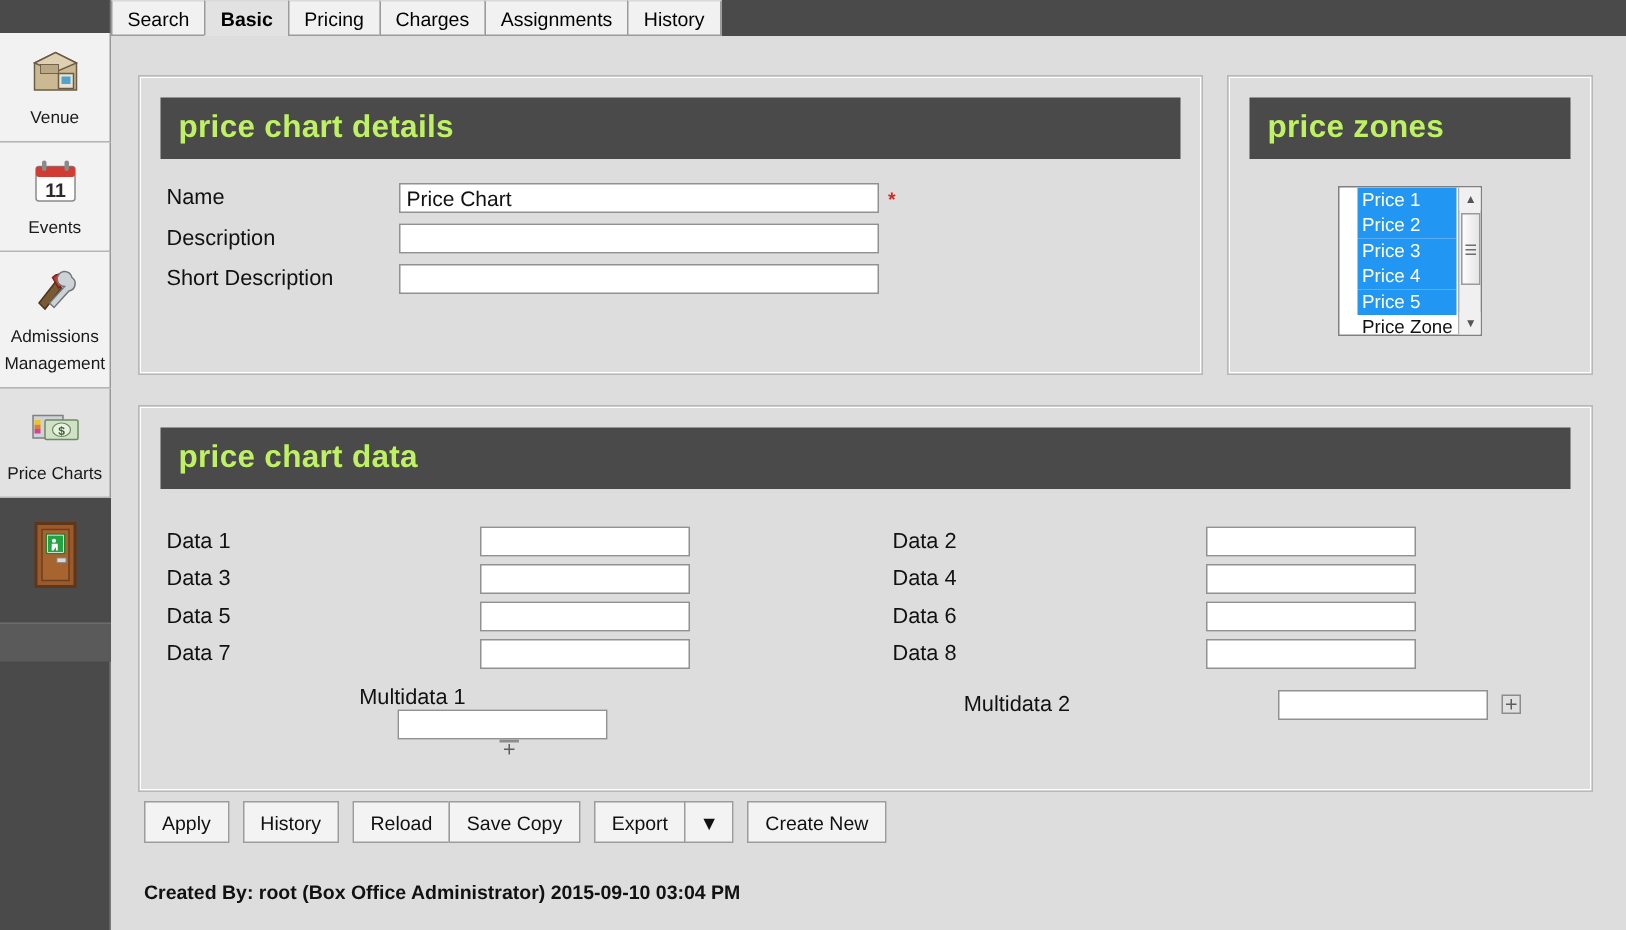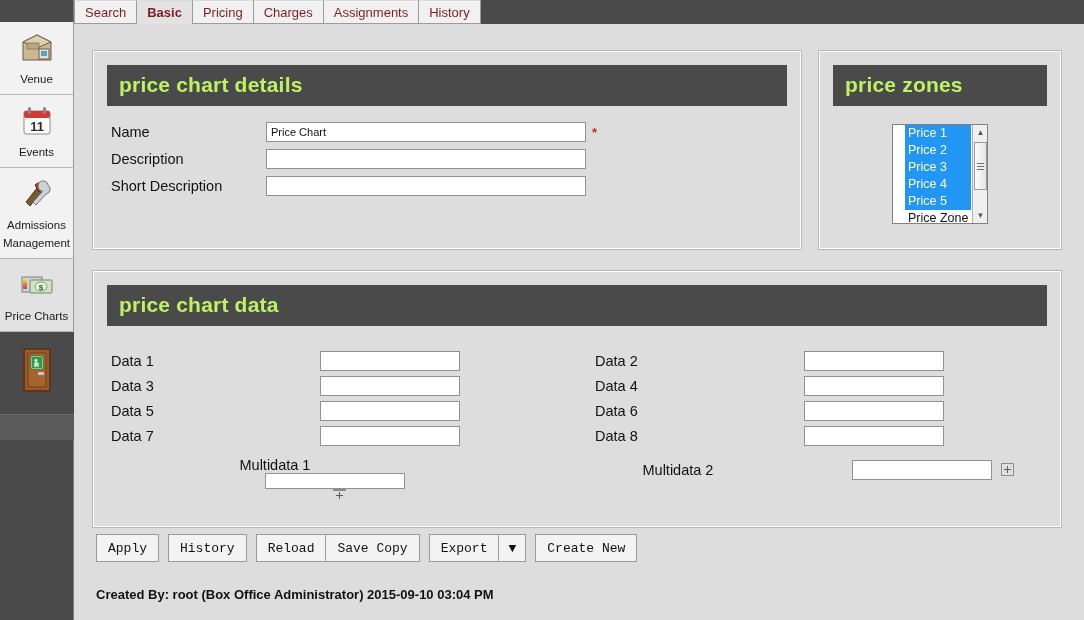--- a/index.html
+++ b/index.html
@@ -55,21 +55,21 @@
   }
   .tabs { display: flex; height: 24px; align-items: flex-end; }
   .tab {
     height: 24px;
     background: #f1f1f1;
     border-left: 1px solid #9b9b9b;
     border-right: 1px solid #9b9b9b;
     border-top: 1px solid #d9d9d9;
     border-bottom: 1px solid #9b9b9b;
     display: flex; align-items: center; justify-content: center;
-    font-size: 13px; color: #7f1d1d;
+    font-size: 13px; color: #000000;
     padding: 0 10px;
     cursor: pointer;
     margin-right: -1px;
   }
   .tab.active {
     background: #e2e2e2;
     border-bottom: 1px solid #e2e2e2;
     font-weight: bold;
   }
 
@@ -99,21 +99,21 @@
   
   #panel-details { left: 18px; top: 26px; width: 710px; height: 200px; }
   .form-row { display: flex; align-items: center; margin-left: 18px; }
   .form-label {
     font-size: 14.5px; color: #111; width: 155px;
   }
   .txt {
     background: #ffffff;
     border: 1px solid #919191;
     height: 20px;
-    font-size: 11px;
+    font-size: 14px;
     font-family: "Liberation Sans", sans-serif;
     color: #111;
     padding: 1px 4px;
     outline: none;
   }
   .req-star { color: #d4281f; font-size: 13px; margin-left: 6px; font-weight: bold; }
 
   
   #panel-zones { left: 744px; top: 26px; width: 244px; height: 200px; }
   .listbox {
@@ -175,21 +175,21 @@
 
   
   #buttonbar {
     position: absolute; left: 22px; top: 510px;
     display: flex; align-items: center;
   }
   .btn {
     background: #f3f3f3;
     border: 1px solid #9c9c9c;
     font-size: 13px;
-    font-family: Liberation Mono, monospace;
+    font-family: Liberation Sans, sans-serif;
     color: #111;
     height: 28px;
     padding: 0 11px;
     cursor: pointer;
     margin-right: -1px;
   }
   .btn-group { display: flex; margin-right: 10px; }
   .btn-arrow { padding: 0 9px; }
 
   #footer {

